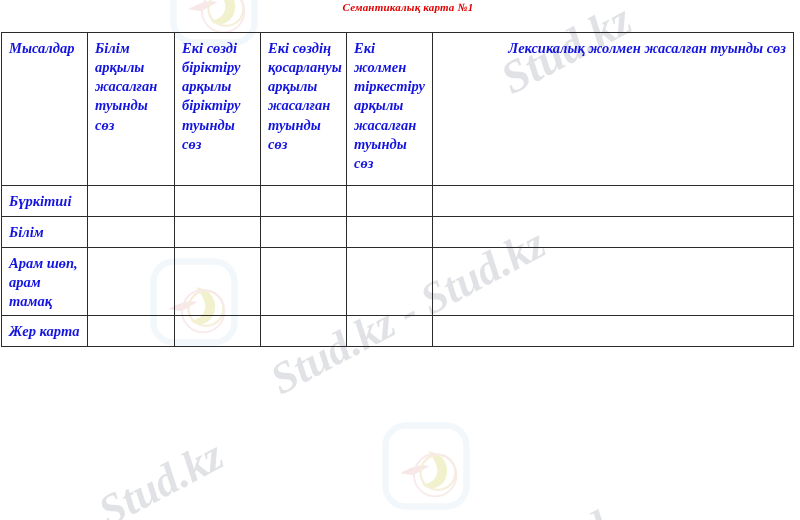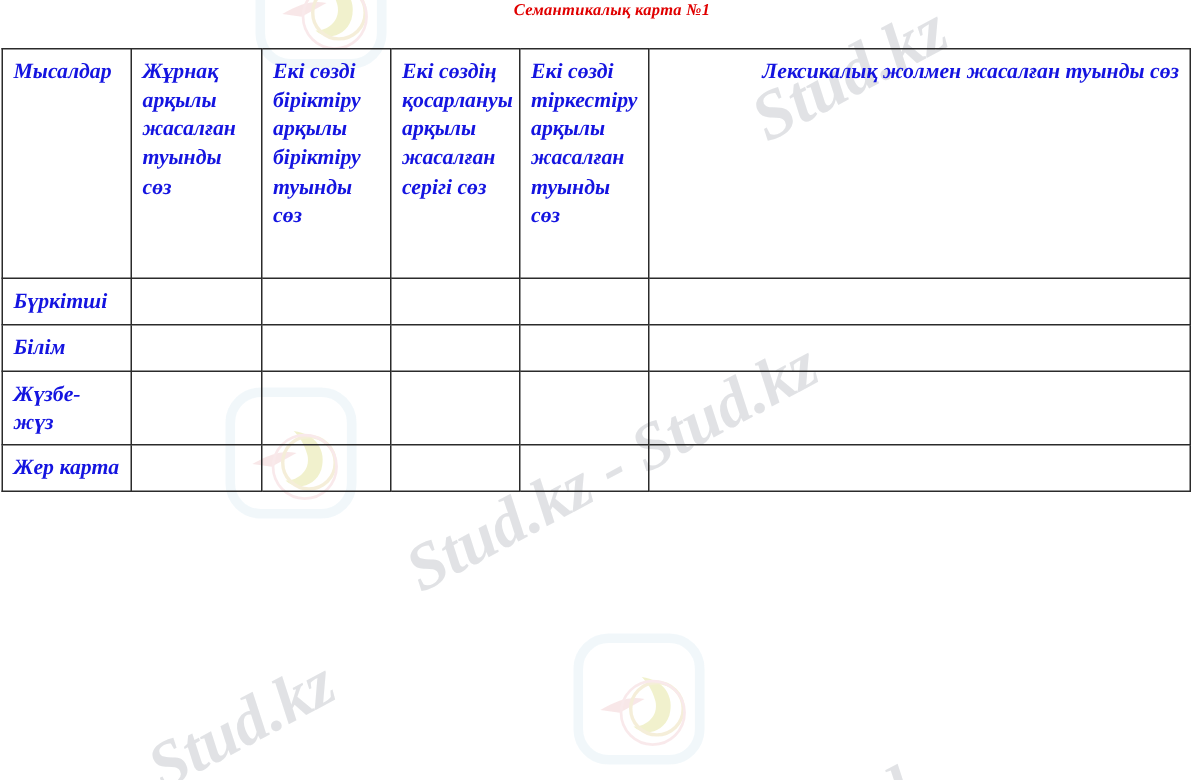--- a/index.html
+++ b/index.html
@@ -144,24 +144,24 @@
     <col style="width:86px">
     <col style="width:87px">
     <col style="width:86px">
     <col style="width:86px">
     <col style="width:86px">
     <col style="width:361px">
   </colgroup>
   <thead>
     <tr>
       <th>Мысалдар</th>
-      <th>Жұрнақ арқылы жасалған туынды сөз</th>
+      <th>Білім арқылы жасалған туынды сөз</th>
       <th>Екі сөзді біріктіру арқылы біріктіру туынды сөз</th>
-      <th>Екі сөздің қосарлануы арқылы жасалған серігі сөз</th>
-      <th>Екі сөзді тіркестіру арқылы жасалған туынды сөз</th>
+      <th>Екі сөздің қосарлануы арқылы жасалған туынды сөз</th>
+      <th>Екі жолмен тіркестіру арқылы жасалған туынды сөз</th>
       <th class="col-head-center">Лексикалық жолмен жасалған туынды сөз</th>
     </tr>
   </thead>
   <tbody id="table-body">
       <tr>
         <td class="row-label">
           <span class="cell-line">Бүркітші</span>
         </td>
         <td></td>
         <td></td>
@@ -172,23 +172,24 @@
       <tr>
         <td class="row-label">
           <span class="cell-line">Білім</span>
         </td>
         <td></td>
         <td></td>
         <td></td>
         <td></td>
         <td></td>
       </tr>
-      <tr>
-        <td class="row-label">
-          <span class="cell-line">Жүзбе-жүз</span>
+      <tr class="tall">
+        <td class="row-label">
+          <span class="cell-line">Арам шөп,</span>
+          <span class="cell-line">арам тамақ</span>
         </td>
         <td></td>
         <td></td>
         <td></td>
         <td></td>
         <td></td>
       </tr>
       <tr>
         <td class="row-label">
           <span class="cell-line">Жер карта</span>

